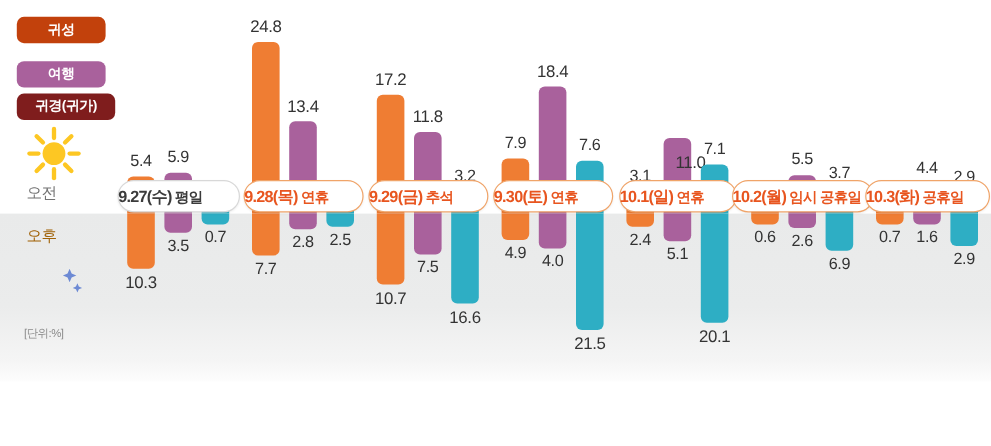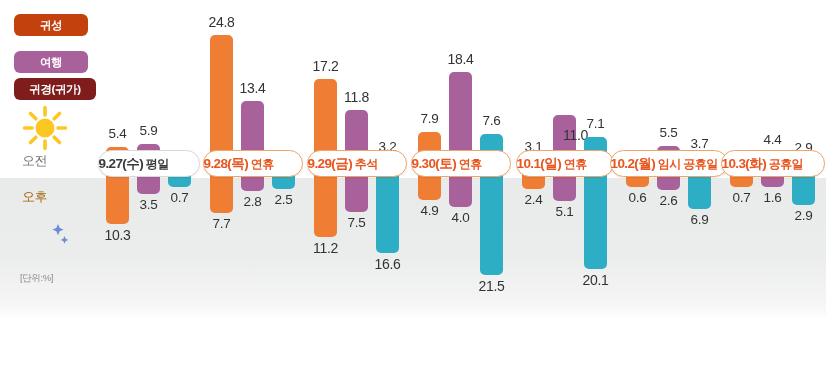--- a/index.html
+++ b/index.html
@@ -143,21 +143,21 @@
         <div class="bar up c2" style="left: 62px; width: 23px; top: 169px; height: 9px;"></div>
         <div class="bar dn c2" style="left: 62px; width: 23px; top: 178px; height: 11.275px;"></div>
         <div class="vlabel" style="left: 52px; width: 43px; top: 148px;">0.9</div>
         <div class="vlabel" style="left: 52px; width: 43px; top: 192.275px;">2.5</div>
       </div>
       <div class="pill hl" style="width: 100px; left: 106.5px;"><span class="d">9.28(목)</span><span class="t"> 연휴</span></div>
       <div class="group" style="left: 218px; width: 85px;">
         <div class="bar up c0" style="left: 0px; width: 23px; top: 78.756px; height: 99.244px;"></div>
         <div class="bar dn c0" style="left: 0px; width: 23px; top: 178px; height: 59.081px;"></div>
         <div class="vlabel big" style="left: -10px; width: 43px; top: 57.756px;">17.2</div>
-        <div class="vlabel big" style="left: -10px; width: 43px; top: 240.081px;">11.2</div>
+        <div class="vlabel big" style="left: -10px; width: 43px; top: 240.081px;">10.7</div>
         <div class="bar up c1" style="left: 31px; width: 23px; top: 109.914px; height: 68.086px;"></div>
         <div class="bar dn c1" style="left: 31px; width: 23px; top: 178px; height: 33.825px;"></div>
         <div class="vlabel big" style="left: 21px; width: 43px; top: 88.914px;">11.8</div>
         <div class="vlabel" style="left: 21px; width: 43px; top: 214.825px;">7.5</div>
         <div class="bar up c2" style="left: 62px; width: 23px; top: 159.536px; height: 18.464px;"></div>
         <div class="bar dn c2" style="left: 62px; width: 23px; top: 178px; height: 74.866px;"></div>
         <div class="vlabel" style="left: 52px; width: 43px; top: 138.536px;">3.2</div>
         <div class="vlabel big" style="left: 52px; width: 43px; top: 255.866px;">16.6</div>
       </div>
       <div class="pill hl" style="width: 100px; left: 210.5px;"><span class="d">9.29(금)</span><span class="t"> 추석</span></div>

